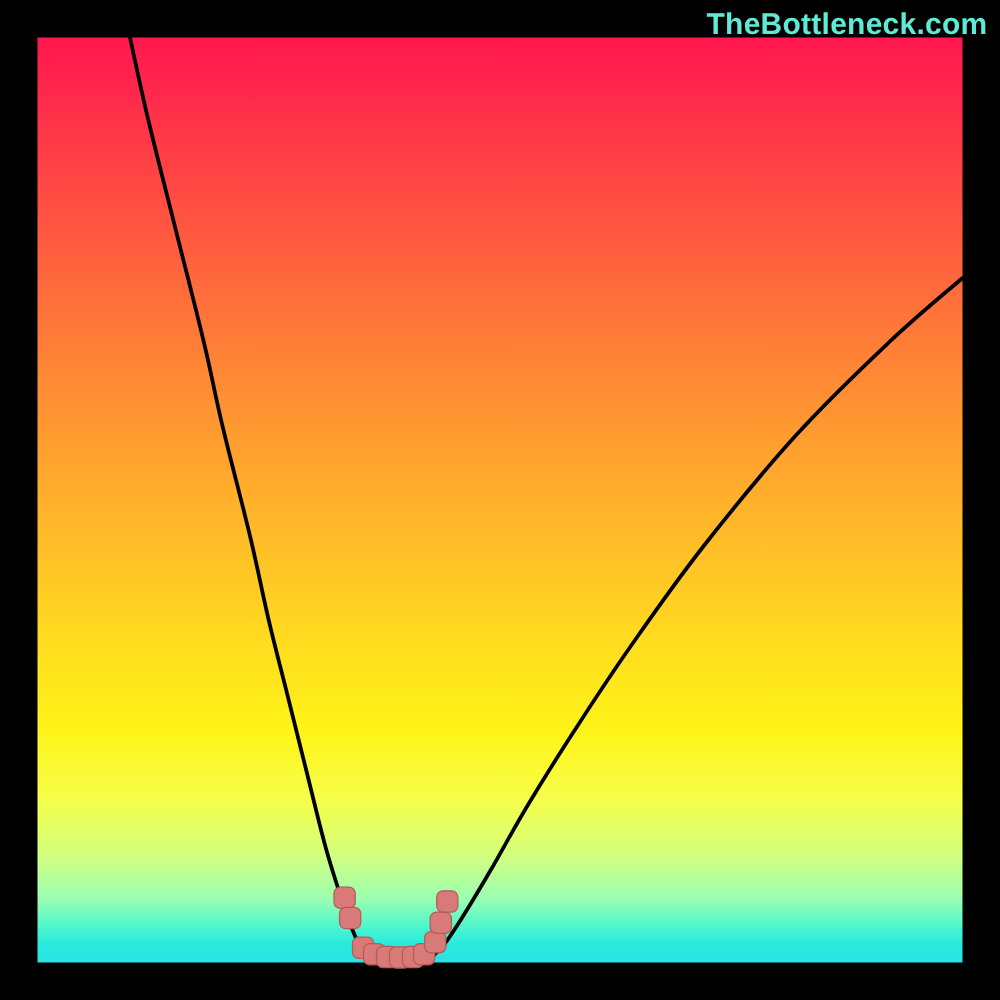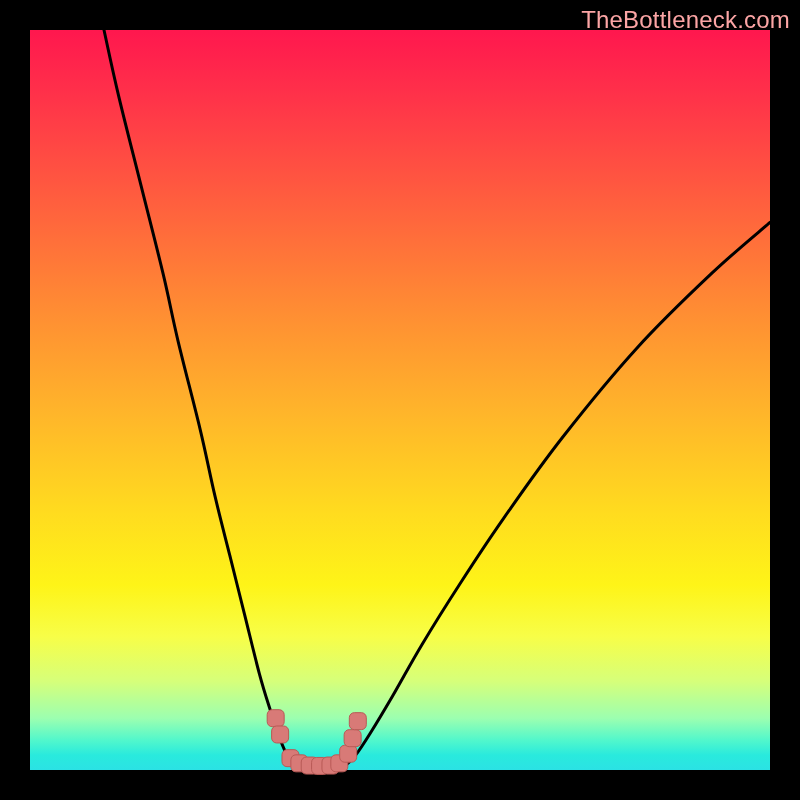--- a/index.html
+++ b/index.html
@@ -38,23 +38,23 @@
       #9cffb0 93%,
       #51f7cc 96%,
       #29eadd 98%,
       #2be2e4 100%
     );
   }
   .watermark {
     position: absolute;
     top: 6px;
     right: 10px;
-    color: #fca5a5;
+    color: #5eead4;
     font-size: 24px;
-    font-weight: 400;
+    font-weight: 700;
     letter-spacing: 0.2px;
   }
   svg.curves {
     position: absolute;
     left: 0;
     top: 0;
     width: 740px;
     height: 740px;
     overflow: visible;
   }

